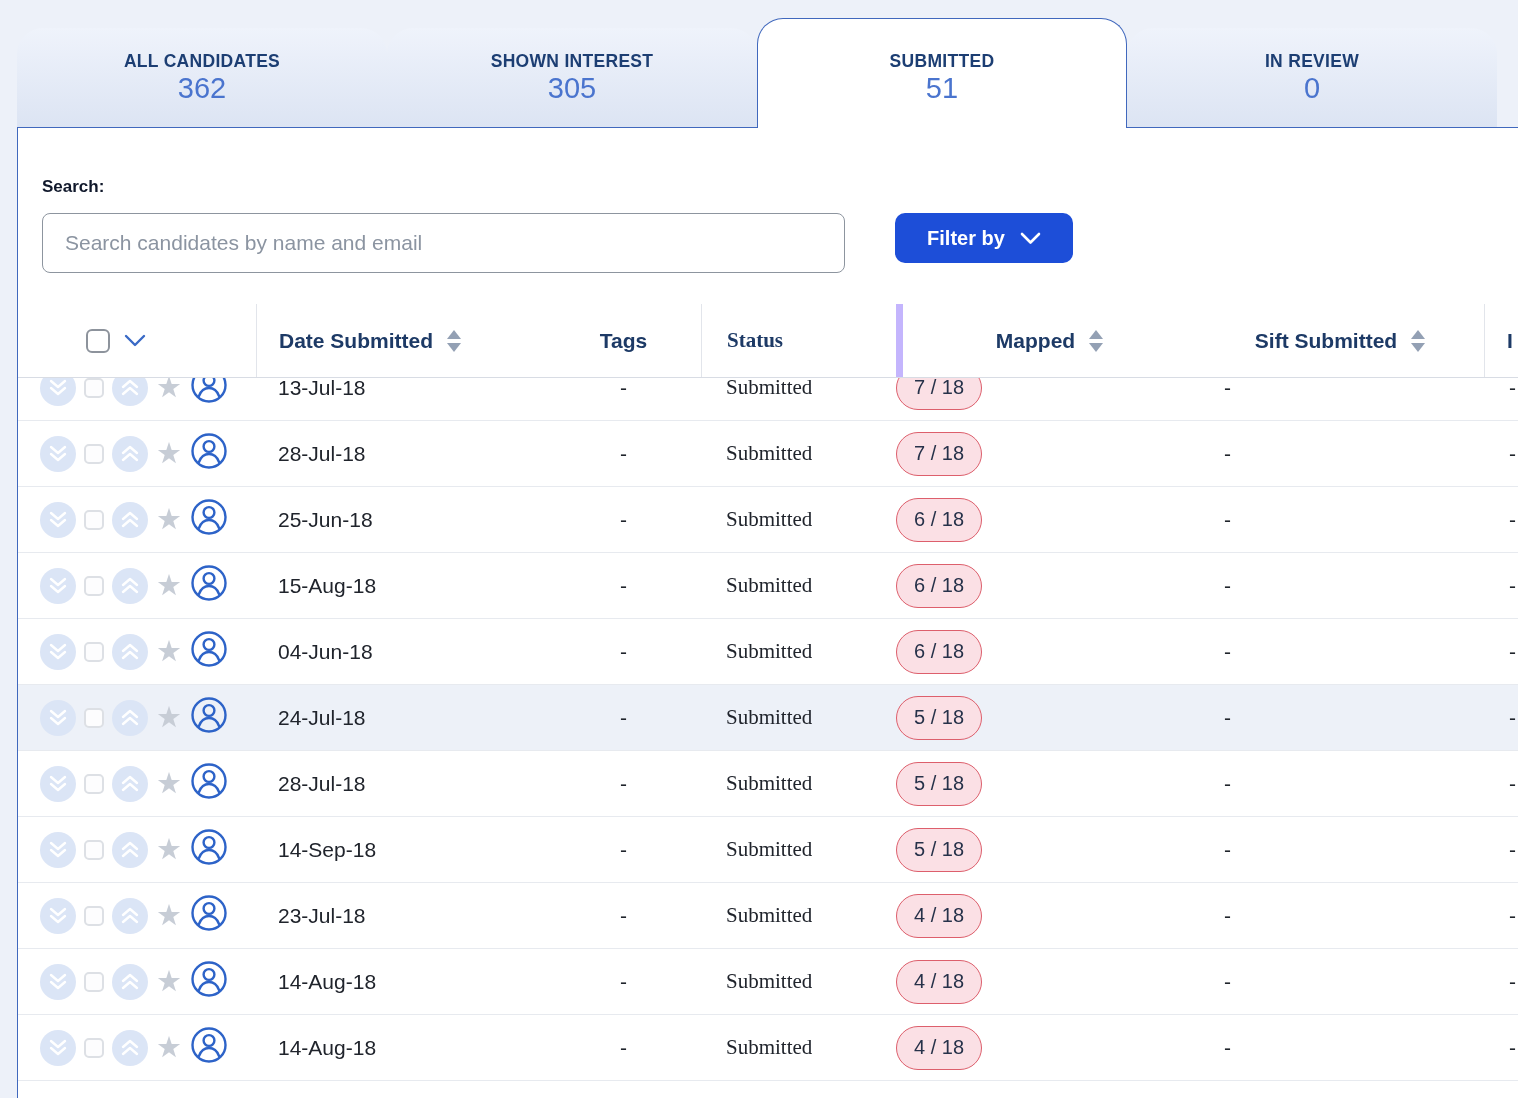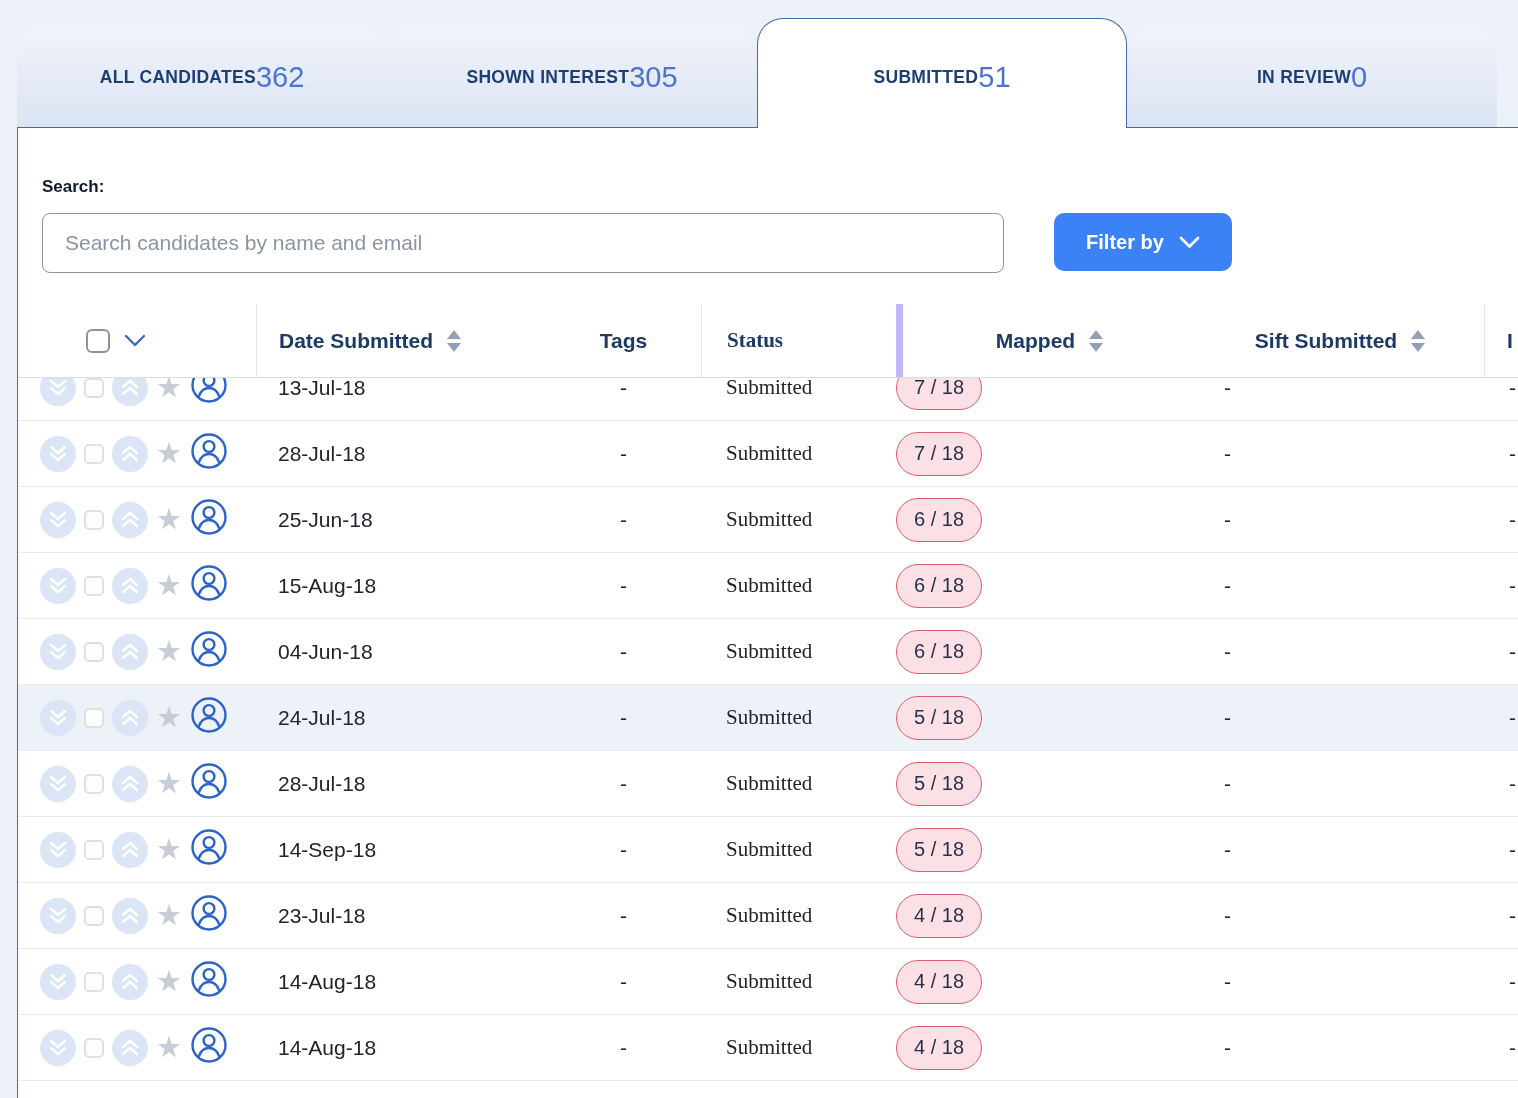--- a/index.html
+++ b/index.html
@@ -13,21 +13,21 @@
   
   .tabs {
     display:flex; align-items:flex-end;
     padding-left:17px; height:127px;
     position:relative; z-index:2;
   }
   .tab {
     width:370px; height:99px;
     border-radius:26px 26px 0 0;
     background:linear-gradient(180deg,#eff3fb 0%, #dce4f3 100%);
-    display:flex; flex-direction:row; align-items:center; justify-content:center;
+    display:flex; flex-direction:column; align-items:center; justify-content:center;
     cursor:pointer;
   }
   .tab .tab-label {
     font-size:17.5px; font-weight:bold; letter-spacing:.3px; color:#1c3e73;
   }
   .tab .tab-count { font-size:29px; color:#4a74ce; }
   .tab.active {
     height:110px; background:#fff;
     border:1px solid #4068bd; border-bottom:none;
     margin-bottom:-1px; padding-top:8px;
@@ -40,30 +40,30 @@
     border:1px solid #4068bd; border-bottom:none;
     position:relative; z-index:1;
   }
 
   .search-label {
     margin:49px 0 0 24px;
     font-size:17px; font-weight:bold; color:#10182b;
   }
   .search-row { display:flex; margin:16px 0 0 24px; }
   .search-input {
-    width:962px; height:60px;
+    width:803px; height:60px;
     border:1px solid #8d959f; border-radius:8px;
     font-size:21px; padding:0 22px;
     color:#20242c; outline:none;
     font-family:"Liberation Sans", sans-serif;
   }
   .search-input::placeholder { color:#8b94a1; }
   .filter-btn {
-    margin-left:50px; width:178px; height:58px;
-    background:#3b82f6; border:none; border-radius:10px;
+    margin-left:50px; width:178px; height:50px;
+    background:#1d4ed8; border:none; border-radius:10px;
     color:#fff; font-size:20px; font-weight:bold;
     display:flex; align-items:center; justify-content:center; gap:15px;
     cursor:pointer; font-family:"Liberation Sans", sans-serif;
   }
 
   
   .table { margin-top:31px; width:1666px; }
   .thead {
     display:flex; height:74px; align-items:stretch;
     border-bottom:1px solid #d8dce4;

